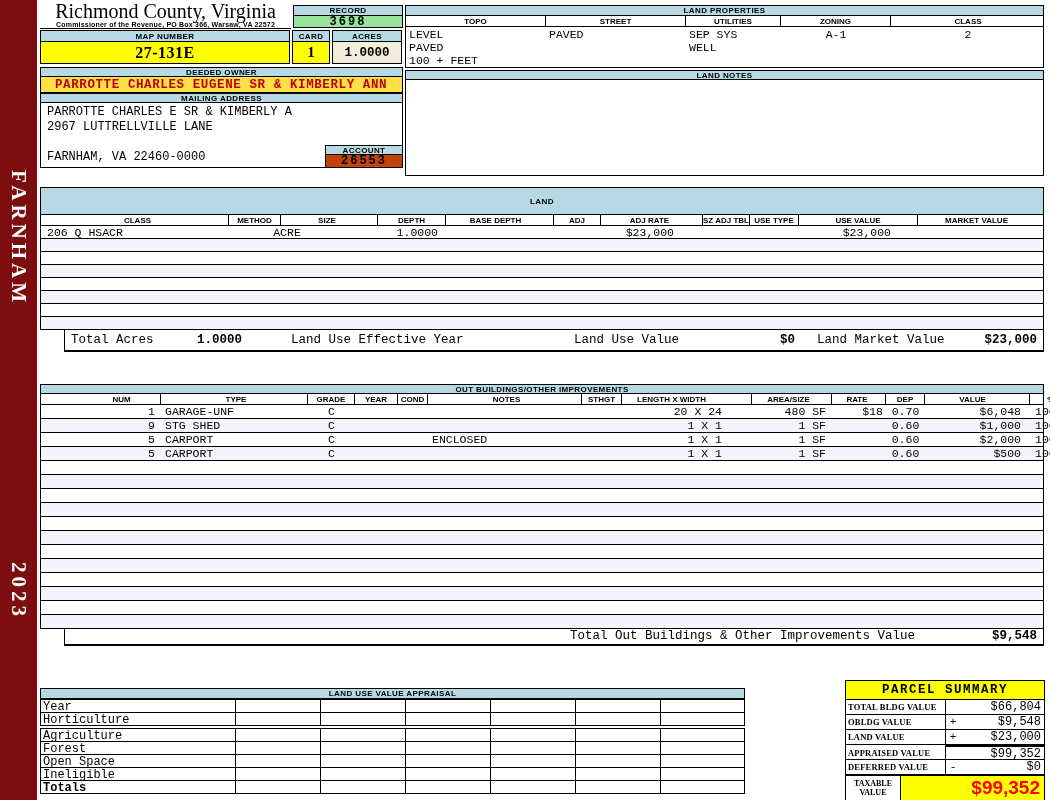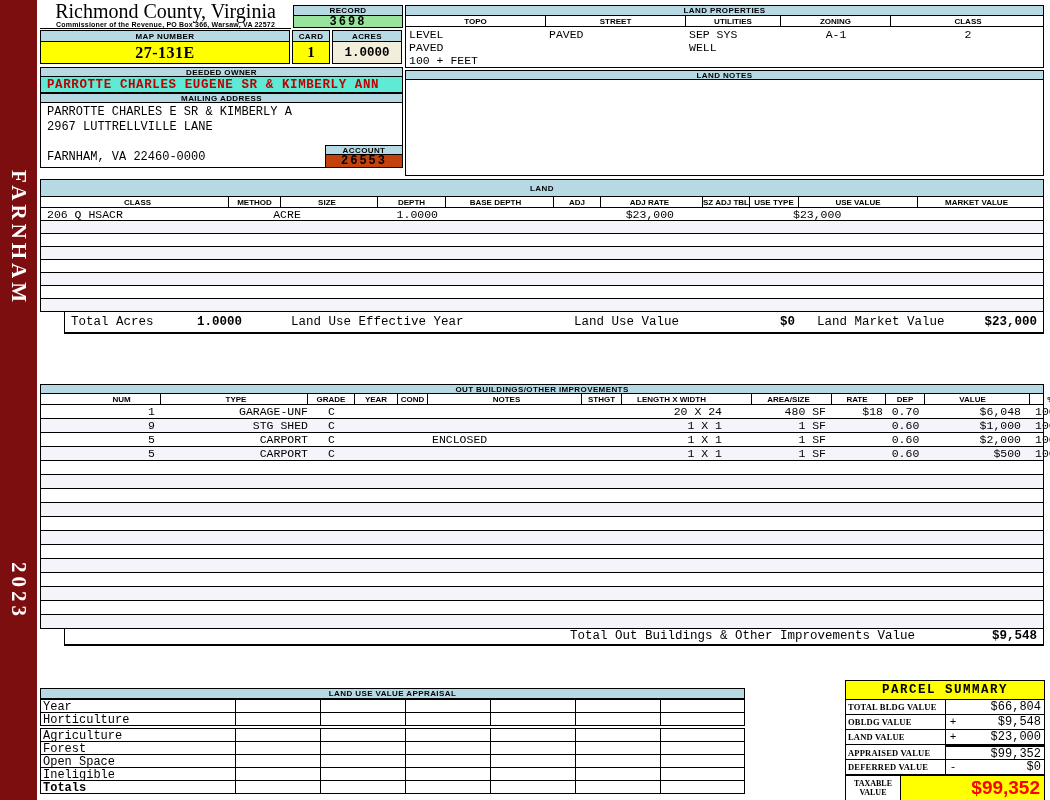--- a/index.html
+++ b/index.html
@@ -49,62 +49,62 @@
   .lp-grid { grid-template-columns:140px 140px 95px 110px 154px; height:11px; }
   .lp-vals { display:grid; grid-template-columns:140px 140px 95px 110px 154px; height:41px;
              border:1px solid #000; border-top:none; background:#fff;
              font:11.5px "Liberation Mono",monospace; line-height:13px; }
   .lp-vals > div { padding:1px 0 0 3px; }
   .lp-vals > .ctr { padding-left:0; text-align:center; }
 
   
   .owner-block { left:40px; top:67px; width:363px; }
   .owner-block .bar { height:10px; }
-  .owner-val { height:16px; border:1px solid #000; border-top:none; background:#5eead4; color:#c00000;
+  .owner-val { height:16px; border:1px solid #000; border-top:none; background:#fde047; color:#c00000;
                font:bold 12.5px "Liberation Mono",monospace; letter-spacing:.6px;
-               display:flex; align-items:center; padding-left:6px; white-space:nowrap; }
+               display:flex; align-items:center; padding-left:14px; white-space:nowrap; }
   .mail-block { left:40px; top:93px; width:363px; }
   .mail-block .bar { height:10px; }
   .mail-box { position:relative; height:65px; border:1px solid #000; border-top:none; background:#fff;
               padding:2px 0 0 6px; font:12px "Liberation Mono",monospace; line-height:15px; }
   .mail-box .line { height:15px; white-space:nowrap; }
   .acct { position:absolute; left:284px; top:42px; width:78px; }
   .acct .bar { height:10px; }
   .acct-val { height:13px; border:1px solid #000; border-top:none; background:#c2410c;
               font:bold 12px "Liberation Mono",monospace; letter-spacing:2px;
               display:flex; align-items:center; justify-content:center; }
 
   
   .landnotes { left:405px; top:70px; width:639px; }
   .landnotes .bar { height:10px; }
   .notes-box { height:96px; border:1px solid #000; border-top:none; background:#fff; }
 
   
   .land-sec { left:40px; top:179px; width:1004px; }
-  .land-sec .bar { height:18px; }
+  .land-sec .bar { height:28px;margin-top:8px; }
   .ob-sec { left:40px; top:384px; width:1004px; }
   .ob-sec .bar { height:10px; }
   .land-grid { grid-template-columns:188px 52px 97px 68px 108px 47px 102px 47px 49px 119px 127px; }
   .ob-grid   { grid-template-columns:72px 147px 47px 43px 30px 154px 40px 130px 80px 54px 39px 105px 63px;padding-left:48px; }
   .hrow.land-grid,.hrow.ob-grid { height:11px; }
   .rows { border-left:1px solid #000; border-right:1px solid #000; }
   .trow { display:grid; border-bottom:1px solid #000; background:#fff; }
   .trow.alt { background:#f4f4fa; }
   #land-rows .trow { height:13px;gap:32px; }
   #ob-rows .trow { height:14px; }
   .trow > div { font:11.5px "Liberation Mono",monospace; line-height:12px; padding-top:1px;
                 overflow:hidden; white-space:nowrap; }
   .land-grid > :nth-child(1){ padding-left:6px; }
   .land-grid > :nth-child(2){ text-align:center; }
   .land-grid > :nth-child(3){ text-align:right; padding-right:4px; }
   .land-grid > :nth-child(5){ text-align:right; padding-right:8px; }
-  .land-grid > :nth-child(7){ text-align:left; padding-right:4px; }
+  .land-grid > :nth-child(7){ text-align:right; padding-right:4px; }
   .land-grid > :nth-child(11){ text-align:right; padding-right:10px; }
   .ob-grid > :nth-child(1){ text-align:right; padding-right:6px; }
-  .ob-grid > :nth-child(2){ padding-left:4px;text-align:right; }
+  .ob-grid > :nth-child(2){ padding-left:4px; }
   .ob-grid > :nth-child(3){ text-align:center; }
   .ob-grid > :nth-child(4),.ob-grid > :nth-child(5),.ob-grid > :nth-child(7){ text-align:center; }
   .ob-grid > :nth-child(6){ padding-left:4px; }
   .ob-grid > :nth-child(8){ text-align:right; padding-right:30px; }
   .ob-grid > :nth-child(9){ text-align:right; padding-right:6px; }
   .ob-grid > :nth-child(10){ text-align:right; padding-right:3px; }
   .ob-grid > :nth-child(11){ text-align:center; }
   .ob-grid > :nth-child(12){ text-align:right; padding-right:9px; }
   .ob-grid > :nth-child(13){ padding-left:5px; }
 

